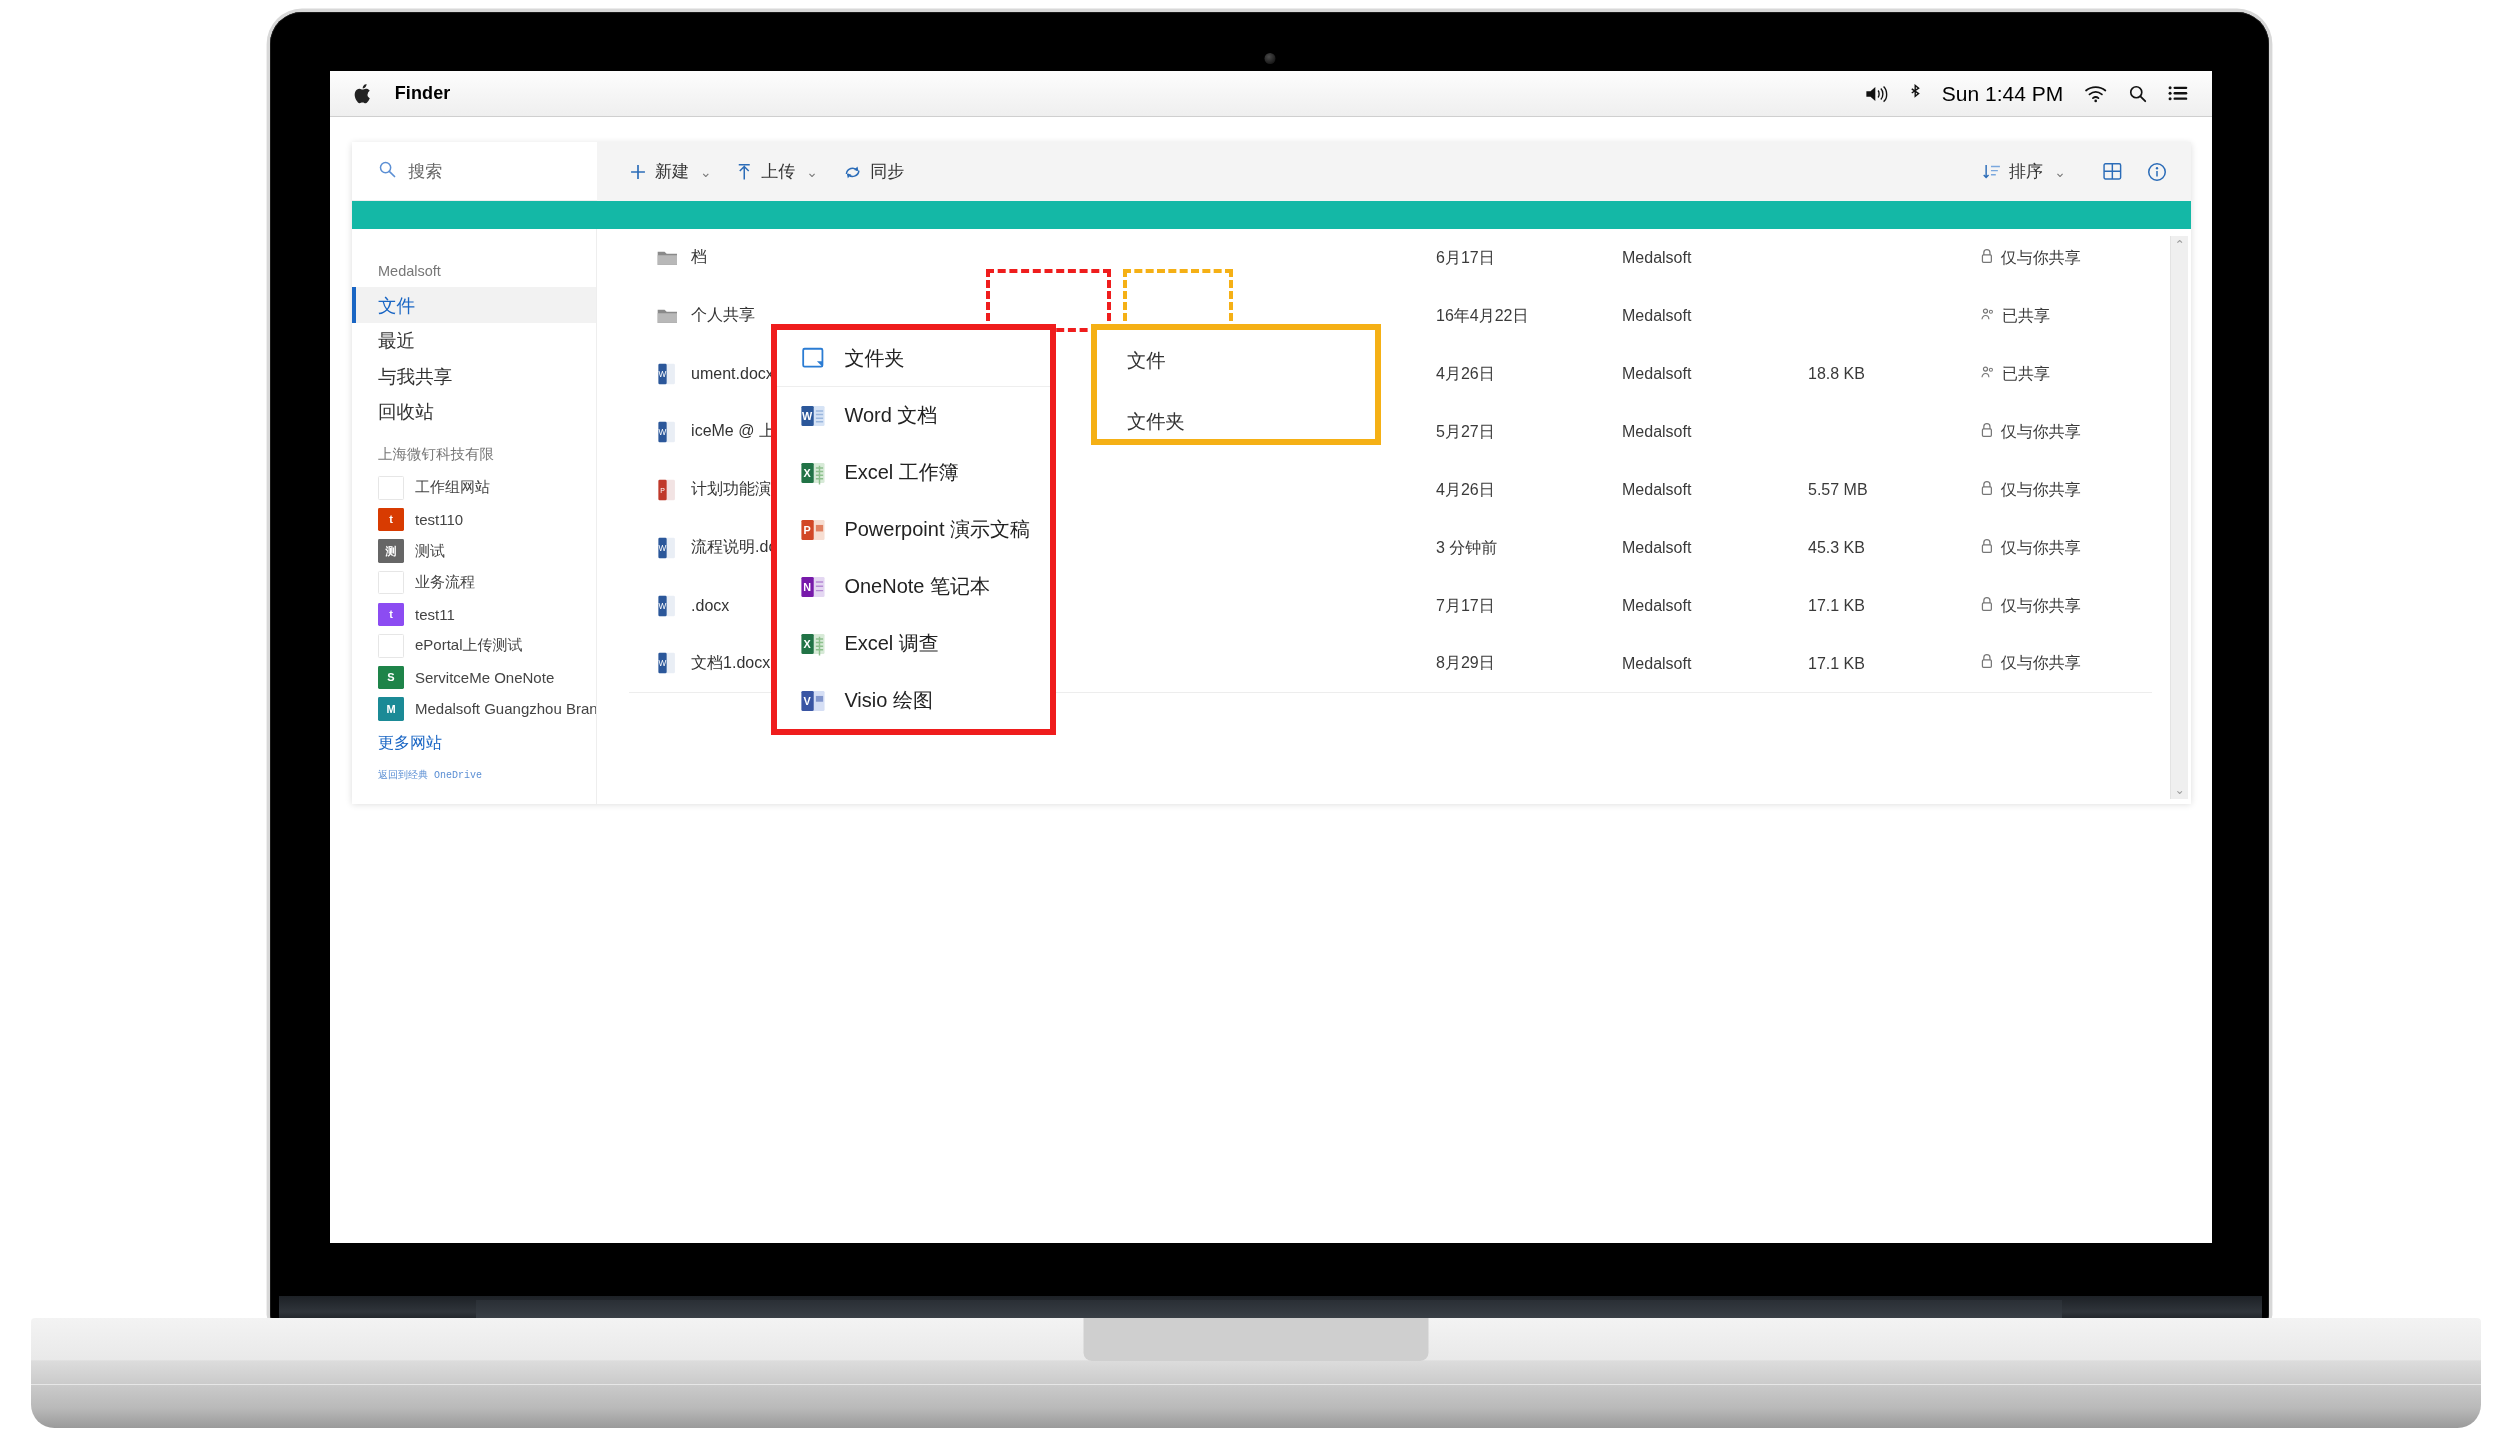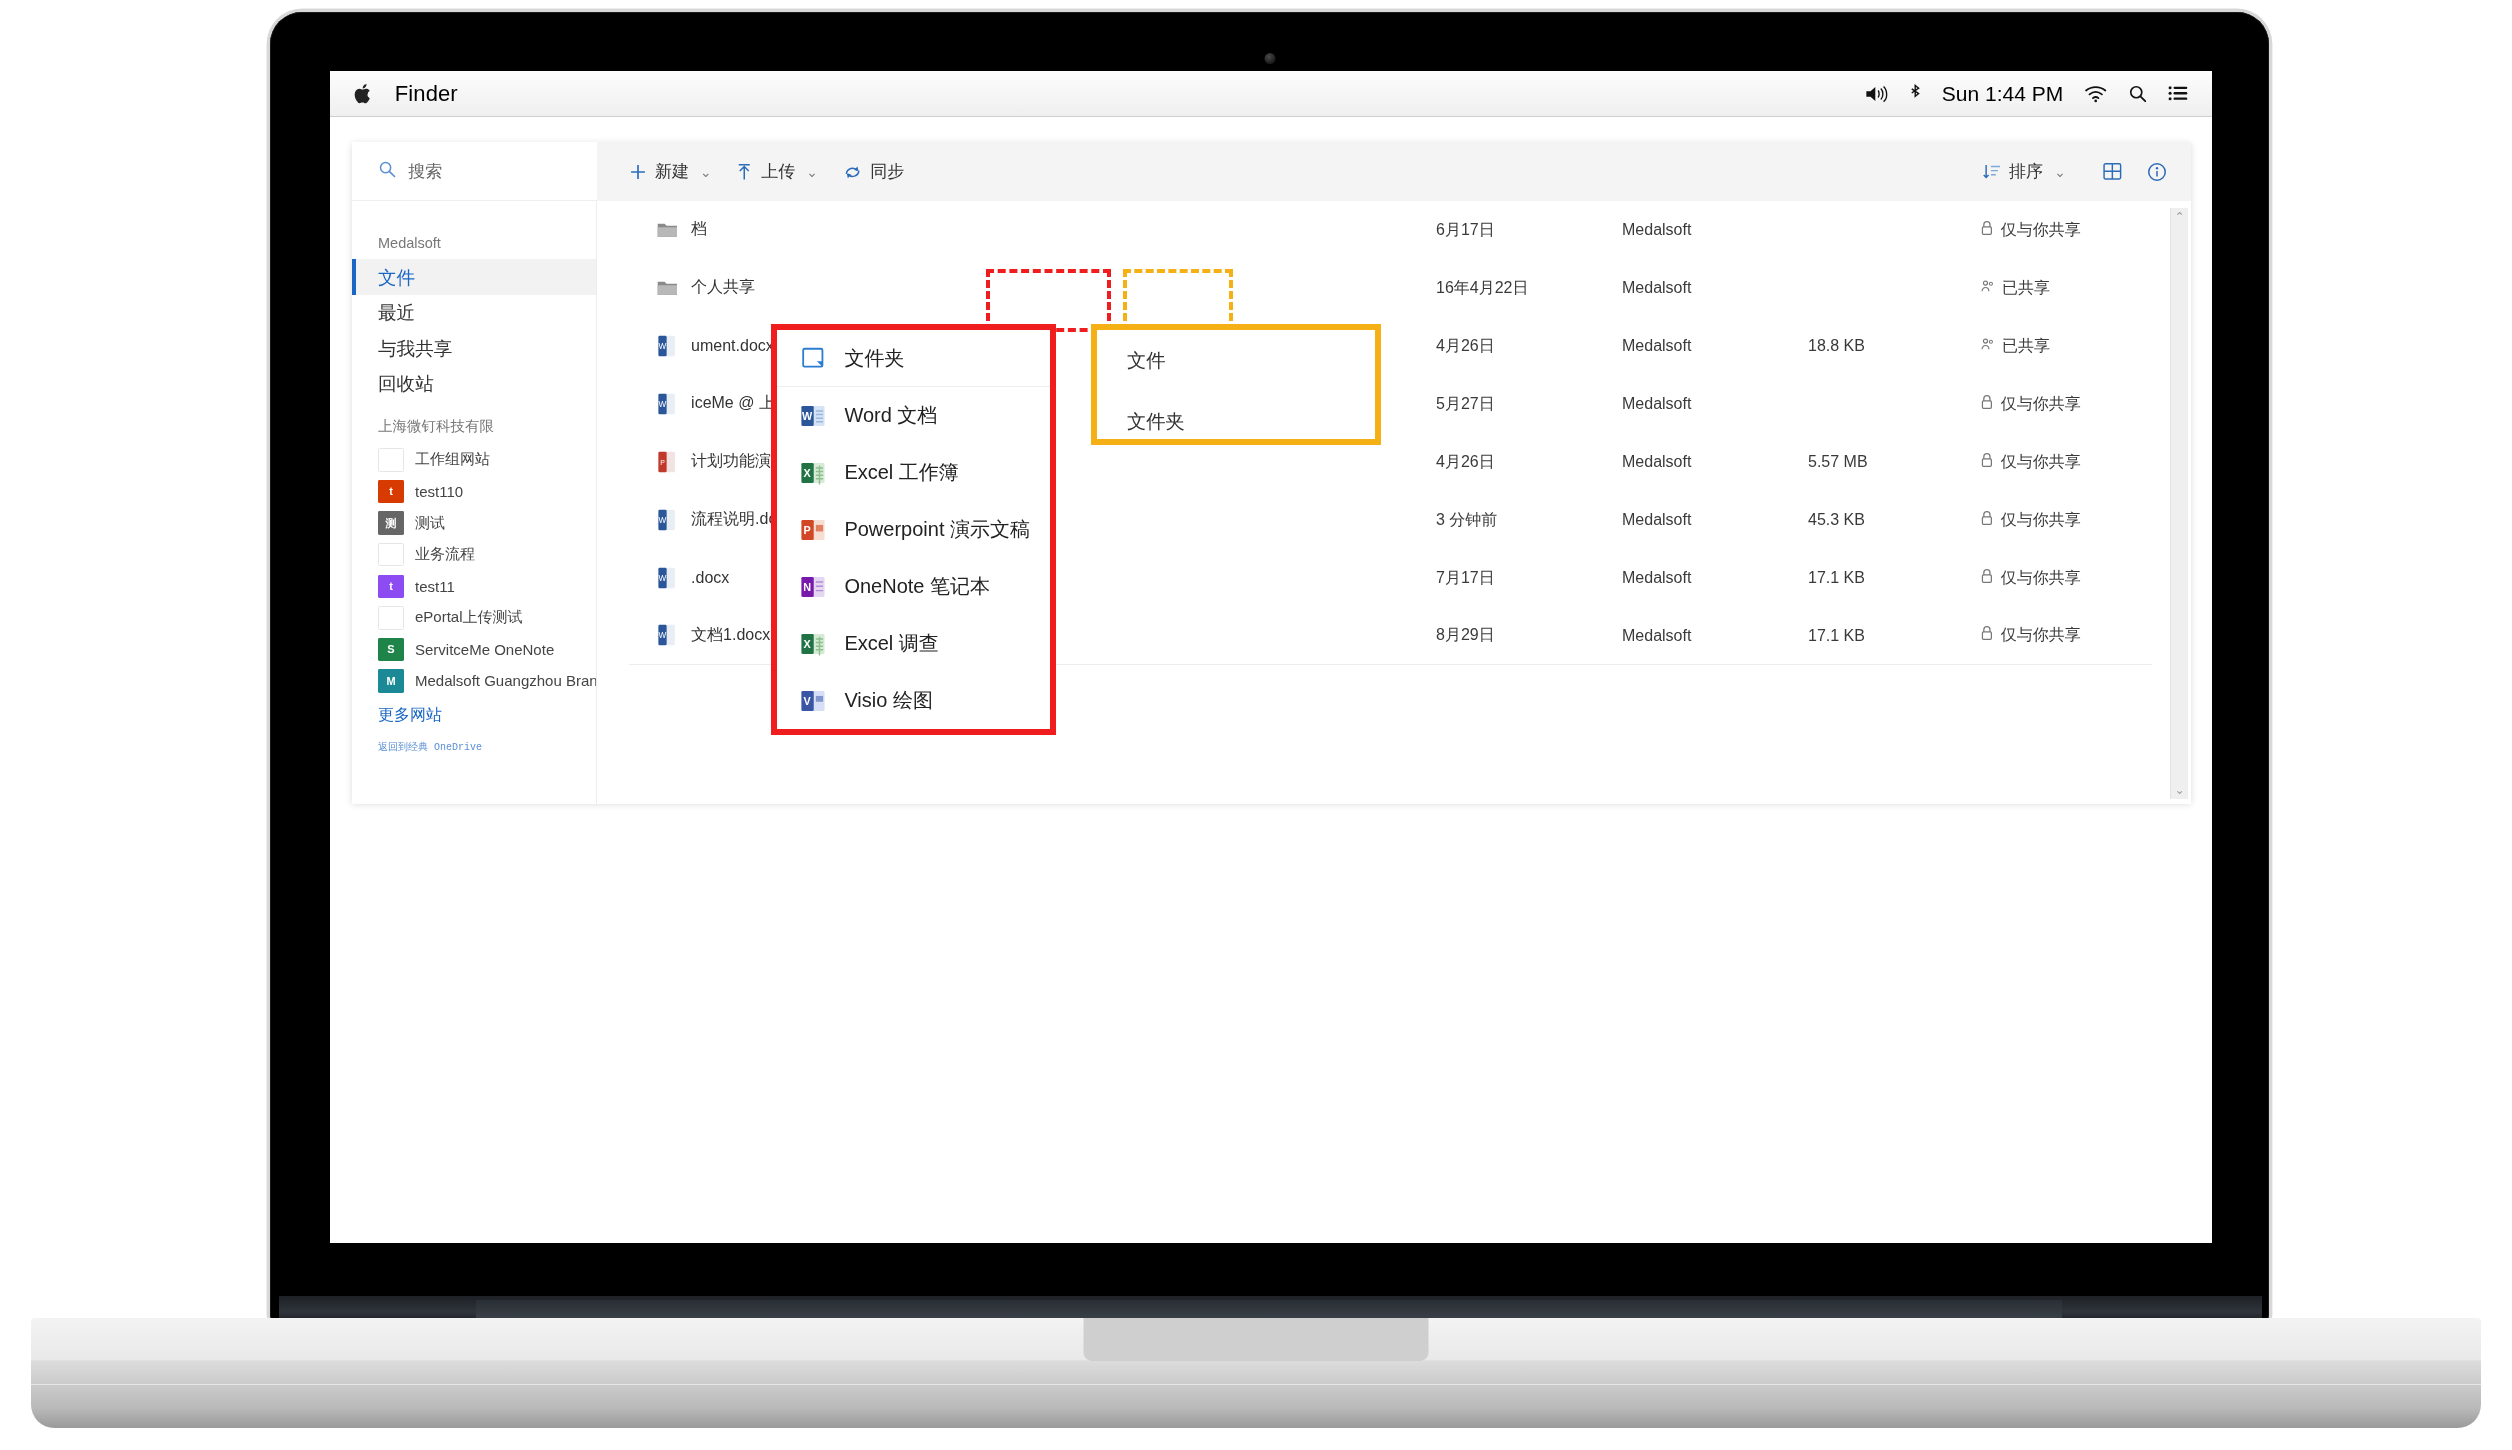--- a/index.html
+++ b/index.html
@@ -49,29 +49,29 @@
 
   
   .menubar {
     position: absolute; left: 0; top: 0; width: 100%; height: 46px;
     background: linear-gradient(180deg,#fdfdfd 0%, #efefef 100%);
     border-bottom: 0.7px solid #cfcfcf;
     display: flex; align-items: center; padding: 0 23.4px;
     color: #000;
   }
   .apple-logo { width: 20.7px; height: 23.4px; margin-right: 20.7px; }
-  .app-name { font-size: 22px; font-weight: 400; letter-spacing: 0.1px; }
+  .app-name { font-size: 18px; font-weight: 700; letter-spacing: 0.1px; }
   .menubar-right { margin-left: auto; display: flex; align-items: center; gap: 20.7px; }
   .mb-clock { font-size: 21px; }
   .mb-ico { display:flex; align-items:center; }
 
   
   .odroot { position:absolute; left:0; top:46px; width:100%; height: calc(100% - 46px); background:#fff; }
-  .odwin { position:absolute; left: 22px; top: 25px; width: 1839px; height: 662px; background:#be185d;
-           box-shadow: 0 1.4px 6.9px rgba(0,0,0,.14); display:flex; flex-direction:column; }
+  .odwin { position:absolute; left: 22px; top: 25px; width: 1839px; height: 662px; background:#14b8a6;
+           box-shadow: 0 1.4px 6.9px rgba(0,0,0,.14); display:flex; flex-direction:column;gap:28px; }
 
   .odtop { display:flex; height:59px; flex:0 0 59px; }
   .searchcell { width: 245px; flex:0 0 245px; background:#fff; display:flex; align-items:center; padding-left: 26px;
                 border-bottom: 0.7px solid #eee; }
   .search-ico { margin-right: 11px; }
   .search-ph { font-size: 17px; color:#666; }
   .toolbar { flex:1; background:#f4f4f4; display:flex; align-items:center; padding: 0 23.4px 0 19.3px; }
 
   .tbbtn { display:flex; align-items:center; gap:8.3px; padding: 6.9px 12.4px; cursor:pointer; font-size:17px; color:#333; position:relative; }
   .tbbtn .glyph { color:#2b6cb8; display:flex; align-items:center; }

